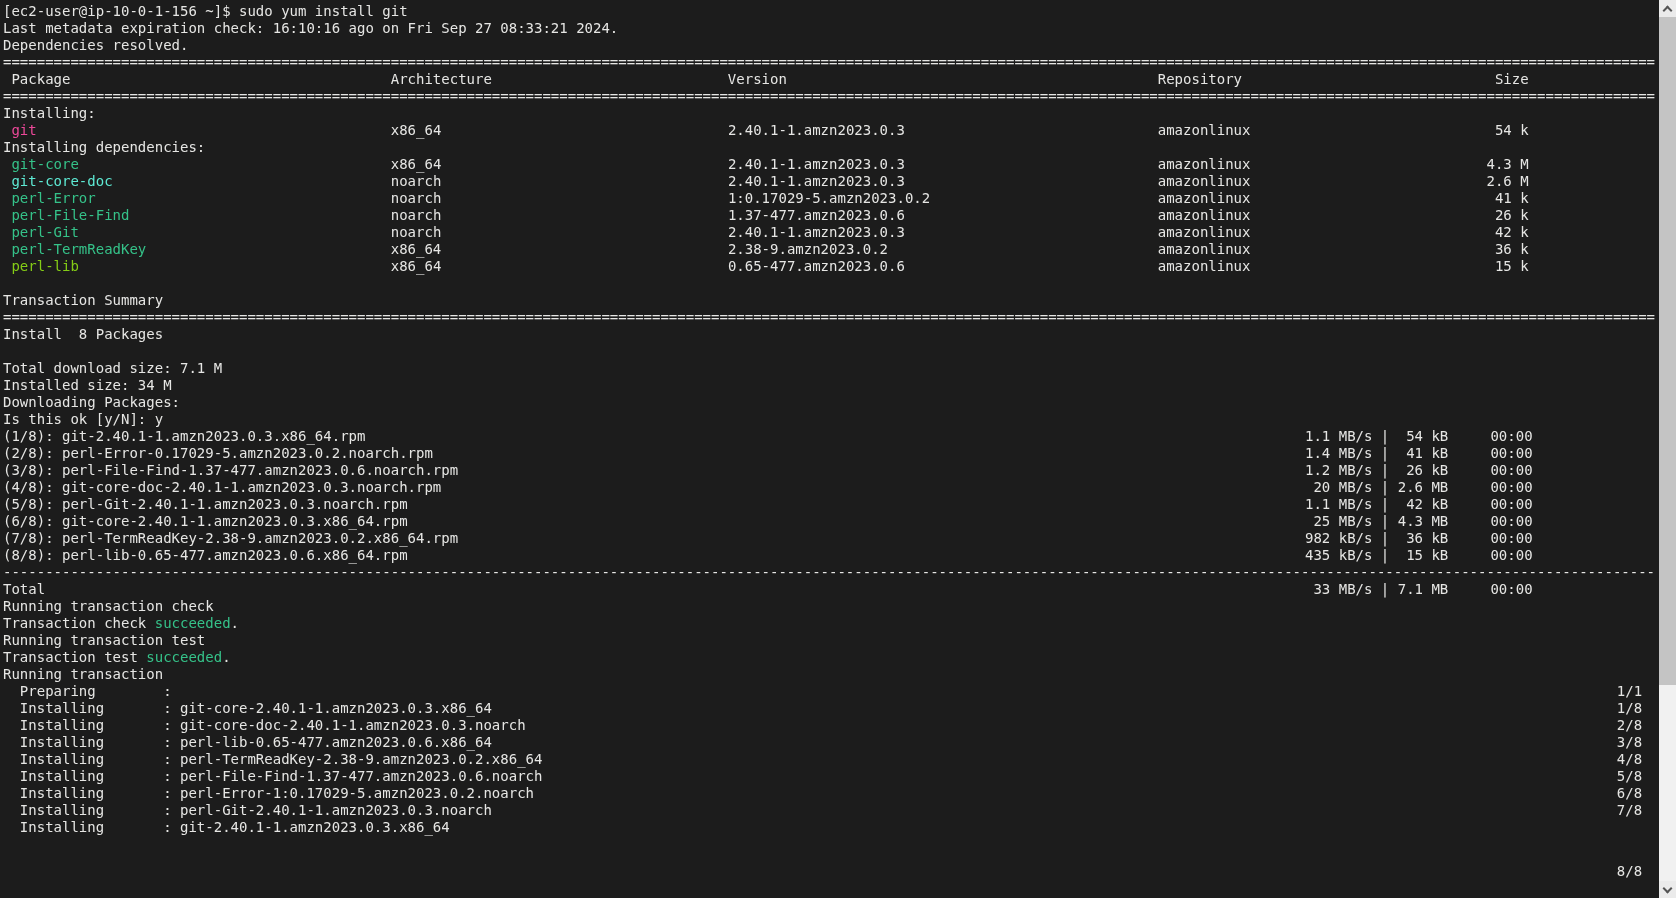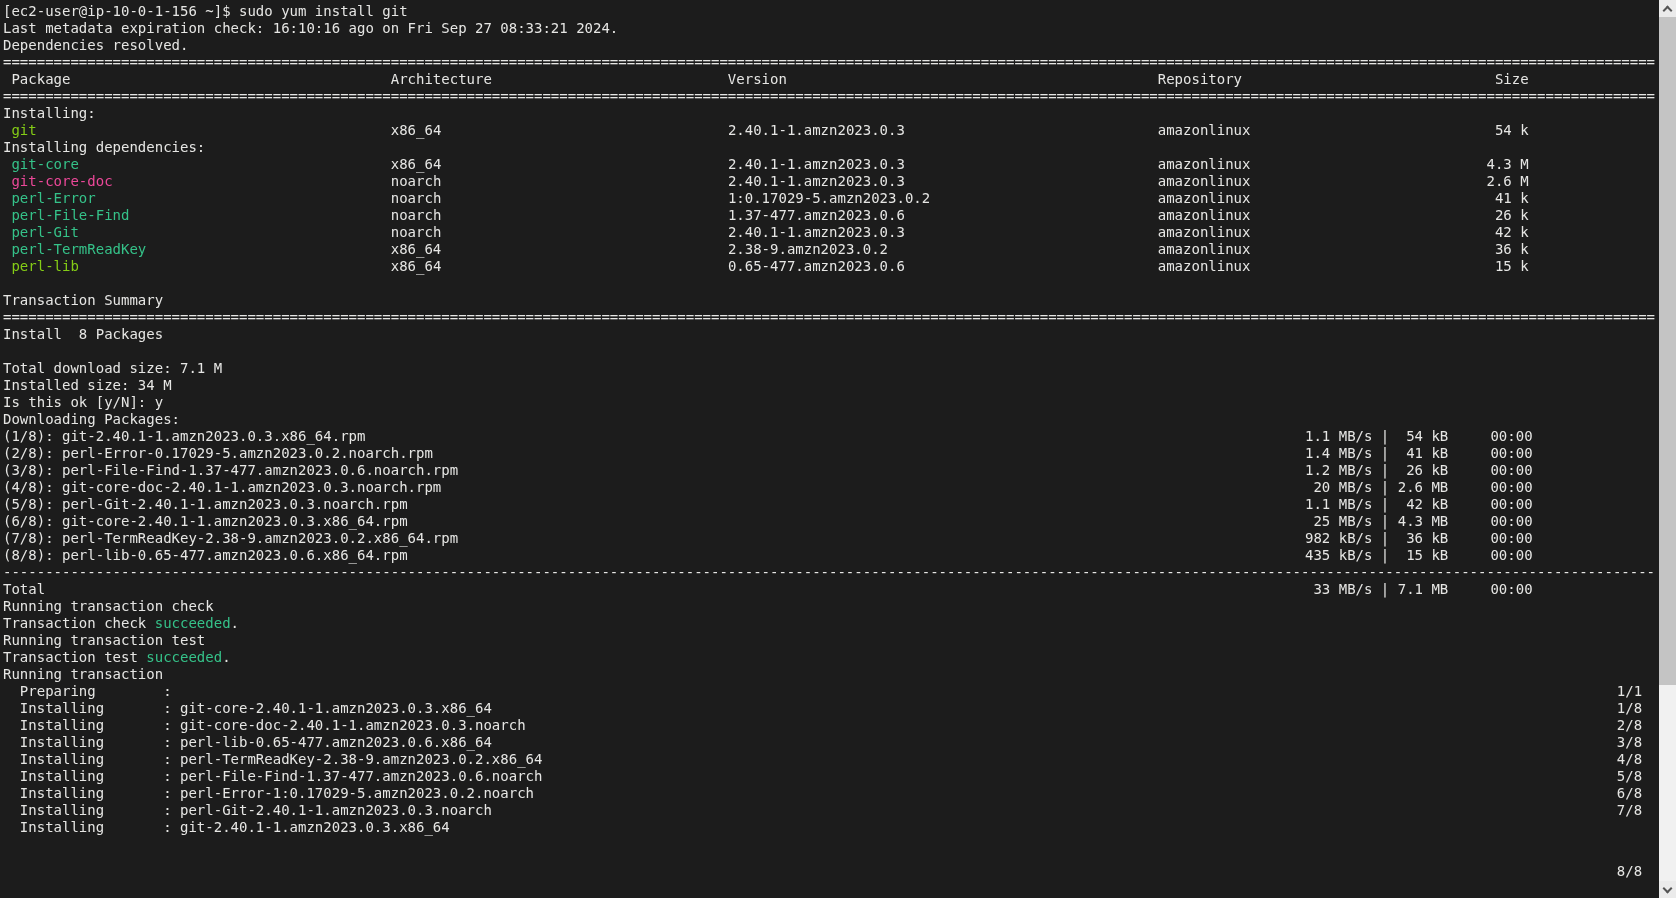--- a/index.html
+++ b/index.html
@@ -42,38 +42,38 @@
 
 <div class="terminal" style="background: rgb(28, 28, 28); color: rgb(230, 230, 228);">
   <div id="out">
       <div class="line"><span>[ec2-user@ip-10-0-1-156 ~]$ sudo yum install git</span></div>
       <div class="line"><span>Last metadata expiration check: 16:10:16 ago on Fri Sep 27 08:33:21 2024.</span></div>
       <div class="line"><span>Dependencies resolved.</span></div>
       <div class="line"><span>====================================================================================================================================================================================================</span></div>
       <div class="line"><span> Package                                      Architecture                            Version                                            Repository                              Size</span></div>
       <div class="line"><span>====================================================================================================================================================================================================</span></div>
       <div class="line"><span>Installing:</span></div>
-      <div class="line"><span> </span><span style="color: #84cc16;">git</span><span>                                          x86_64                                  2.40.1-1.amzn2023.0.3                              amazonlinux                             54 k</span></div>
+      <div class="line"><span> </span><span style="color: #ec4899;">git</span><span>                                          x86_64                                  2.40.1-1.amzn2023.0.3                              amazonlinux                             54 k</span></div>
       <div class="line"><span>Installing dependencies:</span></div>
       <div class="line"><span> </span><span style="color: rgb(53, 194, 137);">git-core</span><span>                                     x86_64                                  2.40.1-1.amzn2023.0.3                              amazonlinux                            4.3 M</span></div>
-      <div class="line"><span> </span><span style="color: #ec4899;">git-core-doc</span><span>                                 noarch                                  2.40.1-1.amzn2023.0.3                              amazonlinux                            2.6 M</span></div>
+      <div class="line"><span> </span><span style="color: #5eead4;">git-core-doc</span><span>                                 noarch                                  2.40.1-1.amzn2023.0.3                              amazonlinux                            2.6 M</span></div>
       <div class="line"><span> </span><span style="color: rgb(53, 194, 137);">perl-Error</span><span>                                   noarch                                  1:0.17029-5.amzn2023.0.2                           amazonlinux                             41 k</span></div>
       <div class="line"><span> </span><span style="color: rgb(53, 194, 137);">perl-File-Find</span><span>                               noarch                                  1.37-477.amzn2023.0.6                              amazonlinux                             26 k</span></div>
       <div class="line"><span> </span><span style="color: rgb(53, 194, 137);">perl-Git</span><span>                                     noarch                                  2.40.1-1.amzn2023.0.3                              amazonlinux                             42 k</span></div>
       <div class="line"><span> </span><span style="color: rgb(53, 194, 137);">perl-TermReadKey</span><span>                             x86_64                                  2.38-9.amzn2023.0.2                                amazonlinux                             36 k</span></div>
       <div class="line"><span> </span><span style="color: #84cc16;">perl-lib</span><span>                                     x86_64                                  0.65-477.amzn2023.0.6                              amazonlinux                             15 k</span></div>
       <div class="line"></div>
       <div class="line"><span>Transaction Summary</span></div>
       <div class="line"><span>====================================================================================================================================================================================================</span></div>
       <div class="line"><span>Install  8 Packages</span></div>
       <div class="line"></div>
       <div class="line"><span>Total download size: 7.1 M</span></div>
       <div class="line"><span>Installed size: 34 M</span></div>
+      <div class="line"><span>Downloading Packages:</span></div>
       <div class="line"><span>Is this ok [y/N]: y</span></div>
-      <div class="line"><span>Downloading Packages:</span></div>
       <div class="line"><span>(1/8): git-2.40.1-1.amzn2023.0.3.x86_64.rpm</span><span class="fill"></span><span style="margin-right: 15ch;"><span>1.1 MB/s |  54 kB     00:00</span></span></div>
       <div class="line"><span>(2/8): perl-Error-0.17029-5.amzn2023.0.2.noarch.rpm</span><span class="fill"></span><span style="margin-right: 15ch;"><span>1.4 MB/s |  41 kB     00:00</span></span></div>
       <div class="line"><span>(3/8): perl-File-Find-1.37-477.amzn2023.0.6.noarch.rpm</span><span class="fill"></span><span style="margin-right: 15ch;"><span>1.2 MB/s |  26 kB     00:00</span></span></div>
       <div class="line"><span>(4/8): git-core-doc-2.40.1-1.amzn2023.0.3.noarch.rpm</span><span class="fill"></span><span style="margin-right: 15ch;"><span> 20 MB/s | 2.6 MB     00:00</span></span></div>
       <div class="line"><span>(5/8): perl-Git-2.40.1-1.amzn2023.0.3.noarch.rpm</span><span class="fill"></span><span style="margin-right: 15ch; text-align: center;"><span>1.1 MB/s |  42 kB     00:00</span></span></div>
       <div class="line"><span>(6/8): git-core-2.40.1-1.amzn2023.0.3.x86_64.rpm</span><span class="fill"></span><span style="margin-right: 15ch;"><span> 25 MB/s | 4.3 MB     00:00</span></span></div>
       <div class="line"><span>(7/8): perl-TermReadKey-2.38-9.amzn2023.0.2.x86_64.rpm</span><span class="fill"></span><span style="margin-right: 15ch;"><span>982 kB/s |  36 kB     00:00</span></span></div>
       <div class="line"><span>(8/8): perl-lib-0.65-477.amzn2023.0.6.x86_64.rpm</span><span class="fill"></span><span style="margin-right: 15ch;"><span>435 kB/s |  15 kB     00:00</span></span></div>
       <div class="line"><span>----------------------------------------------------------------------------------------------------------------------------------------------------------------------------------------------------</span></div>
       <div class="line"><span>Total</span><span class="fill"></span><span style="margin-right: 15ch;"><span> 33 MB/s | 7.1 MB     00:00</span></span></div>

